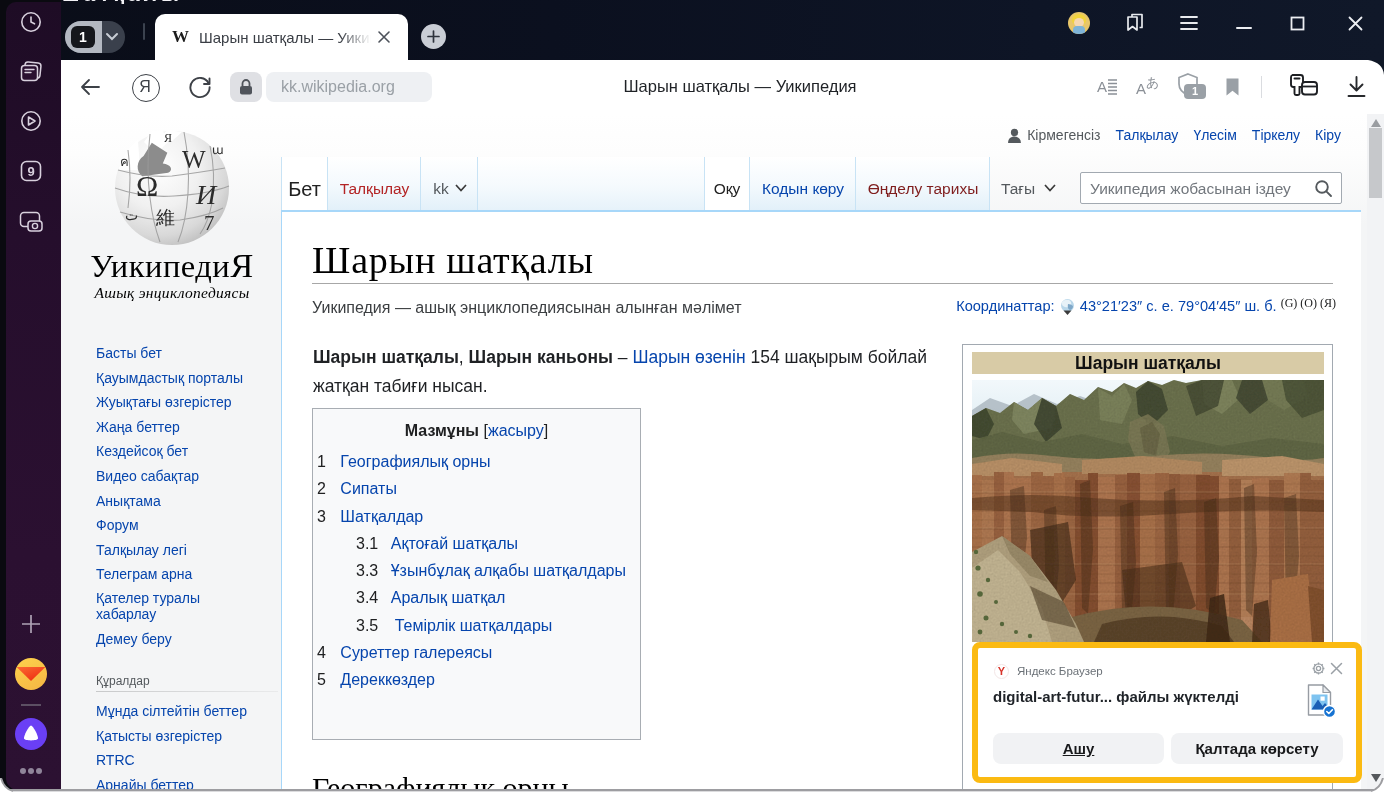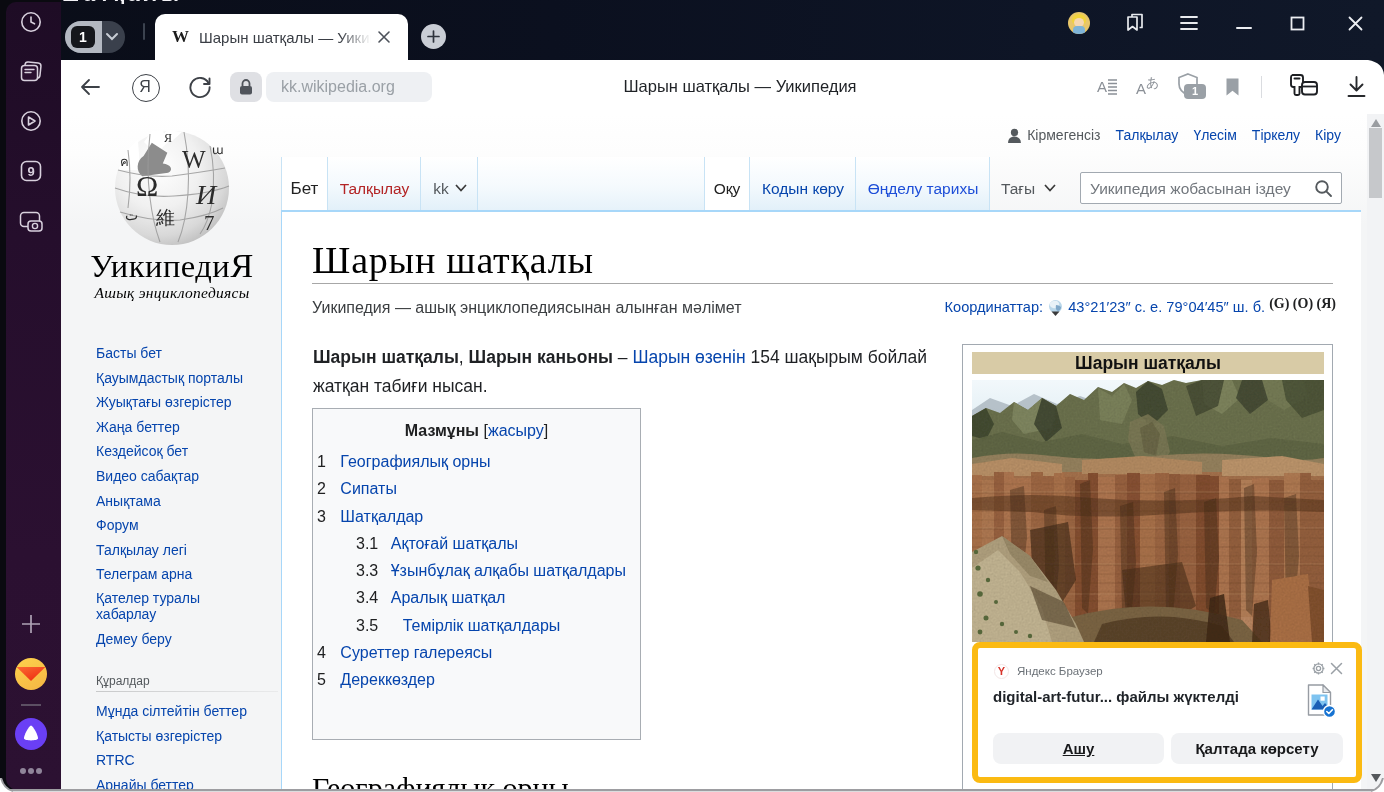--- a/index.html
+++ b/index.html
@@ -170,36 +170,36 @@
 <div class="abs" style="left:281px;top:210px;width:1080px;height:1.5px;background:#a7d7f9;"></div>
 
 <div class="abs" style="left:941px;top:127px;width:400px;height:17px;font-size:14px;text-align:right;white-space:nowrap;">
 <svg style="vertical-align:-2.5px;" width="15" height="15" viewBox="0 0 14 14">
         <circle cx="7" cy="4.2" r="3.4" fill="#54595d"></circle>
         <path d="M1 14 c0-4 2.6-6 6-6 s6 2 6 6 Z" fill="#54595d"></path>
       </svg><span style="color:#54595d;margin-left:5px;">Кірмегенсіз</span><span class="blue" style="margin-left:15px;">Талқылау</span><span class="blue" style="margin-left:15px;">Үлесім</span><span class="blue" style="margin-left:15px;">Тіркелу</span><span class="blue" style="margin-left:15px;">Кіру</span>
 </div>
 
 <div class="abs" style="left:281px;top:157px;width:47px;height:53px;background:#fff;border-left:1px solid #c8e3f5;border-right:1px solid #c8e3f5;box-sizing:border-box;"></div>
-<div class="abs" style="left:281px;top:157px;width:47px;height:53px;font-size:17px;color:#222;text-align:center;line-height:64px;">Бет</div>
+<div class="abs" style="left:281px;top:157px;width:47px;height:53px;font-size:20px;color:#222;text-align:center;line-height:64px;">Бет</div>
 <div class="abs" style="left:328px;top:157px;width:93px;height:53px;background:linear-gradient(180deg,#ffffff 0%,#f3f9fd 55%,#e2f0f9 100%);border-right:1px solid #c8e3f5;box-sizing:border-box;"></div>
 <div class="abs" style="left:328px;top:157px;width:93px;height:53px;font-size:15.5px;color:#b32425;text-align:center;line-height:64px;">Талқылау</div>
 <div class="abs" style="left:421px;top:157px;width:57px;height:53px;background:linear-gradient(180deg,#ffffff 0%,#f3f9fd 55%,#e2f0f9 100%);border-right:1px solid #c8e3f5;box-sizing:border-box;"></div>
 <div class="abs" style="left:421px;top:157px;width:40px;height:53px;font-size:15.5px;color:#54595d;text-align:center;line-height:64px;">kk</div>
 <svg class="abs" style="left:454px;top:183px;" width="14" height="10" viewBox="0 0 14 10">
       <path d="M2 2 L7 7.5 L12 2" stroke="#3a3a3a" stroke-width="1.7" fill="none"></path>
     </svg>
 <div class="abs" style="left:478px;top:157px;width:226px;height:53px;background:linear-gradient(180deg,#ffffff 0%,#f5fafd 55%,#e6f2fa 100%);"></div>
 
 <div class="abs" style="left:704px;top:157px;width:46px;height:53px;background:#fff;border-left:1px solid #c8e3f5;border-right:1px solid #c8e3f5;box-sizing:border-box;"></div>
 <div class="abs" style="left:704px;top:157px;width:46px;height:53px;font-size:15.5px;color:#222;text-align:center;line-height:64px;">Оқу</div>
 <div class="abs" style="left:750px;top:157px;width:106px;height:53px;background:linear-gradient(180deg,#ffffff 0%,#f3f9fd 55%,#e2f0f9 100%);border-right:1px solid #c8e3f5;box-sizing:border-box;"></div>
 <div class="abs" style="left:750px;top:157px;width:106px;height:53px;font-size:15.5px;color:#0645ad;text-align:center;line-height:64px;">Кодын көру</div>
 <div class="abs" style="left:856px;top:157px;width:134px;height:53px;background:linear-gradient(180deg,#ffffff 0%,#f3f9fd 55%,#e2f0f9 100%);border-right:1px solid #c8e3f5;box-sizing:border-box;"></div>
-<div class="abs" style="left:856px;top:157px;width:134px;height:53px;font-size:15.5px;color:#1d4ed8;text-align:center;line-height:64px;">Өңделу тарихы</div>
+<div class="abs" style="left:856px;top:157px;width:134px;height:53px;font-size:15.5px;color:#7f1d1d;text-align:center;line-height:64px;">Өңделу тарихы</div>
 <div class="abs" style="left:995px;top:157px;width:46px;height:53px;font-size:15.5px;color:#54595d;text-align:center;line-height:64px;">Тағы</div>
 <svg class="abs" style="left:1043px;top:183px;" width="14" height="10" viewBox="0 0 14 10">
       <path d="M2 2 L7 7.5 L12 2" stroke="#3a3a3a" stroke-width="1.7" fill="none"></path>
     </svg>
 
 <div class="abs" style="left:1080px;top:172px;width:262px;height:32px;background:#fff;border:1px solid #a2a9b1;border-radius:2px;box-sizing:border-box;"></div>
 <div class="abs" style="left:1090px;top:180px;font-size:15.5px;color:#72777d;">Уикипедия жобасынан іздеу</div>
 <svg class="abs" style="left:1314px;top:179px;" width="19" height="19" viewBox="0 0 19 19">
       <circle cx="8" cy="8" r="5.8" stroke="#54595d" stroke-width="1.9" fill="none"></circle>
       <path d="M12.3 12.3 L17 17" stroke="#54595d" stroke-width="1.9" stroke-linecap="round"></path>
@@ -258,34 +258,34 @@
 
 <div class="abs serif" style="left:312px;top:238px;font-size:38px;letter-spacing:0.8px;color:#000;">Шарын шатқалы</div>
 <div class="abs" style="left:312px;top:283px;width:1021px;height:1px;background:#a7a7a7;"></div>
 <div class="abs" style="left:312px;top:299px;font-size:16px;color:#3c3f42;">Уикипедия — ашық энциклопедиясынан алынған мәлімет</div>
 
 <div class="abs" style="left:900px;top:296px;width:436px;font-size:14.6px;text-align:right;white-space:nowrap;color:#0645ad;">Координаттар: <svg style="vertical-align:-4px;" width="17" height="17" viewBox="0 0 17 17">
         <circle cx="8.5" cy="7.5" r="6.5" fill="#b9d7ea"></circle>
         <path d="M3 4 q3 -3 7 -2 q3 2 2 5 q-2 3 -6 2 q-4 -1 -3 -5" fill="#e8f2f8"></path>
         <path d="M9 6 q3 0 5 2 q0 3 -3 4 q-3 -1 -2 -6" fill="#7fa8c9"></path>
         <path d="M4.5 12.5 L12.5 12.5 L8.5 17 Z" fill="#3b3b3b"></path>
-      </svg> 43°21′23″ с. е. 79°04′45″ ш. б. <span class="serif" style="color:#202122;font-size:14px;font-weight:bold;vertical-align:4px;">(G) (O) (Я)</span></div>
+      </svg> 43°21′23″ с. е. 79°04′45″ ш. б. <span class="serif" style="color:#202122;font-size:12px;font-weight:normal;vertical-align:4px;">(G) (O) (Я)</span></div>
 
 <div class="abs" style="left:313px;top:343px;width:650px;font-size:17.5px;line-height:28.5px;color:#1f2124;"><b>Шарын шатқалы</b>, <b>Шарын каньоны</b> – <span class="blue">Шарын өзенін</span> 154 шақырым бойлай жатқан табиғи нысан.</div>
 
 <div class="abs" style="left:312px;top:408px;width:329px;height:332px;background:#f8f9fa;border:1px solid #a8adb3;box-sizing:border-box;"></div>
 <div class="abs" style="left:312px;top:422px;width:329px;text-align:center;font-size:16px;color:#202122;"><b>Мазмұны</b> <span style="color:#202122;">[</span><span class="blue">жасыру</span><span style="color:#202122;">]</span></div>
 <div class="abs" style="left:317px;top:448px;width:320px;font-size:16px;line-height:27.3px;color:#202122;">
 <div><span style="margin-left:0px;">1</span> <span class="blue" style="margin-left:10px;">Географиялық орны</span></div>
 <div><span style="margin-left:0px;">2</span> <span class="blue" style="margin-left:10px;">Сипаты</span></div>
 <div><span style="margin-left:0px;">3</span> <span class="blue" style="margin-left:10px;">Шатқалдар</span></div>
 <div><span style="margin-left:39px;">3.1</span> <span class="blue" style="margin-left:8px;">Ақтоғай шатқалы</span></div>
 <div><span style="margin-left:39px;">3.3</span> <span class="blue" style="margin-left:8px;">Ұзынбұлақ алқабы шатқалдары</span></div>
 <div><span style="margin-left:39px;">3.4</span> <span class="blue" style="margin-left:8px;">Аралық шатқал</span></div>
-<div><span style="margin-left:39px;">3.5</span> <span class="blue" style="margin-left:20px;">Темірлік шатқалдары</span></div>
+<div><span style="margin-left:39px;">3.5</span> <span class="blue" style="margin-left:12px;">Темірлік шатқалдары</span></div>
 <div><span style="margin-left:0px;">4</span> <span class="blue" style="margin-left:10px;">Суреттер галереясы</span></div>
 <div><span style="margin-left:0px;">5</span> <span class="blue" style="margin-left:10px;">Дереккөздер</span></div>
 </div>
 
 <div class="abs serif" style="left:312px;top:771px;font-size:30px;color:#000;">Географиялық орны</div>
 
 <div class="abs" style="left:962px;top:344px;width:371px;height:448px;background:#fff;border:1px solid #a2a9b1;box-sizing:border-box;"></div>
 <div class="abs" style="left:972px;top:352px;width:352px;height:22px;background:#d8cba6;color:#111;font-size:17.5px;font-weight:bold;text-align:center;line-height:22px;">Шарын шатқалы</div>
 
 <svg class="abs" style="left:972px;top:380px;" width="352" height="262" viewBox="0 0 352 262" preserveAspectRatio="none">

